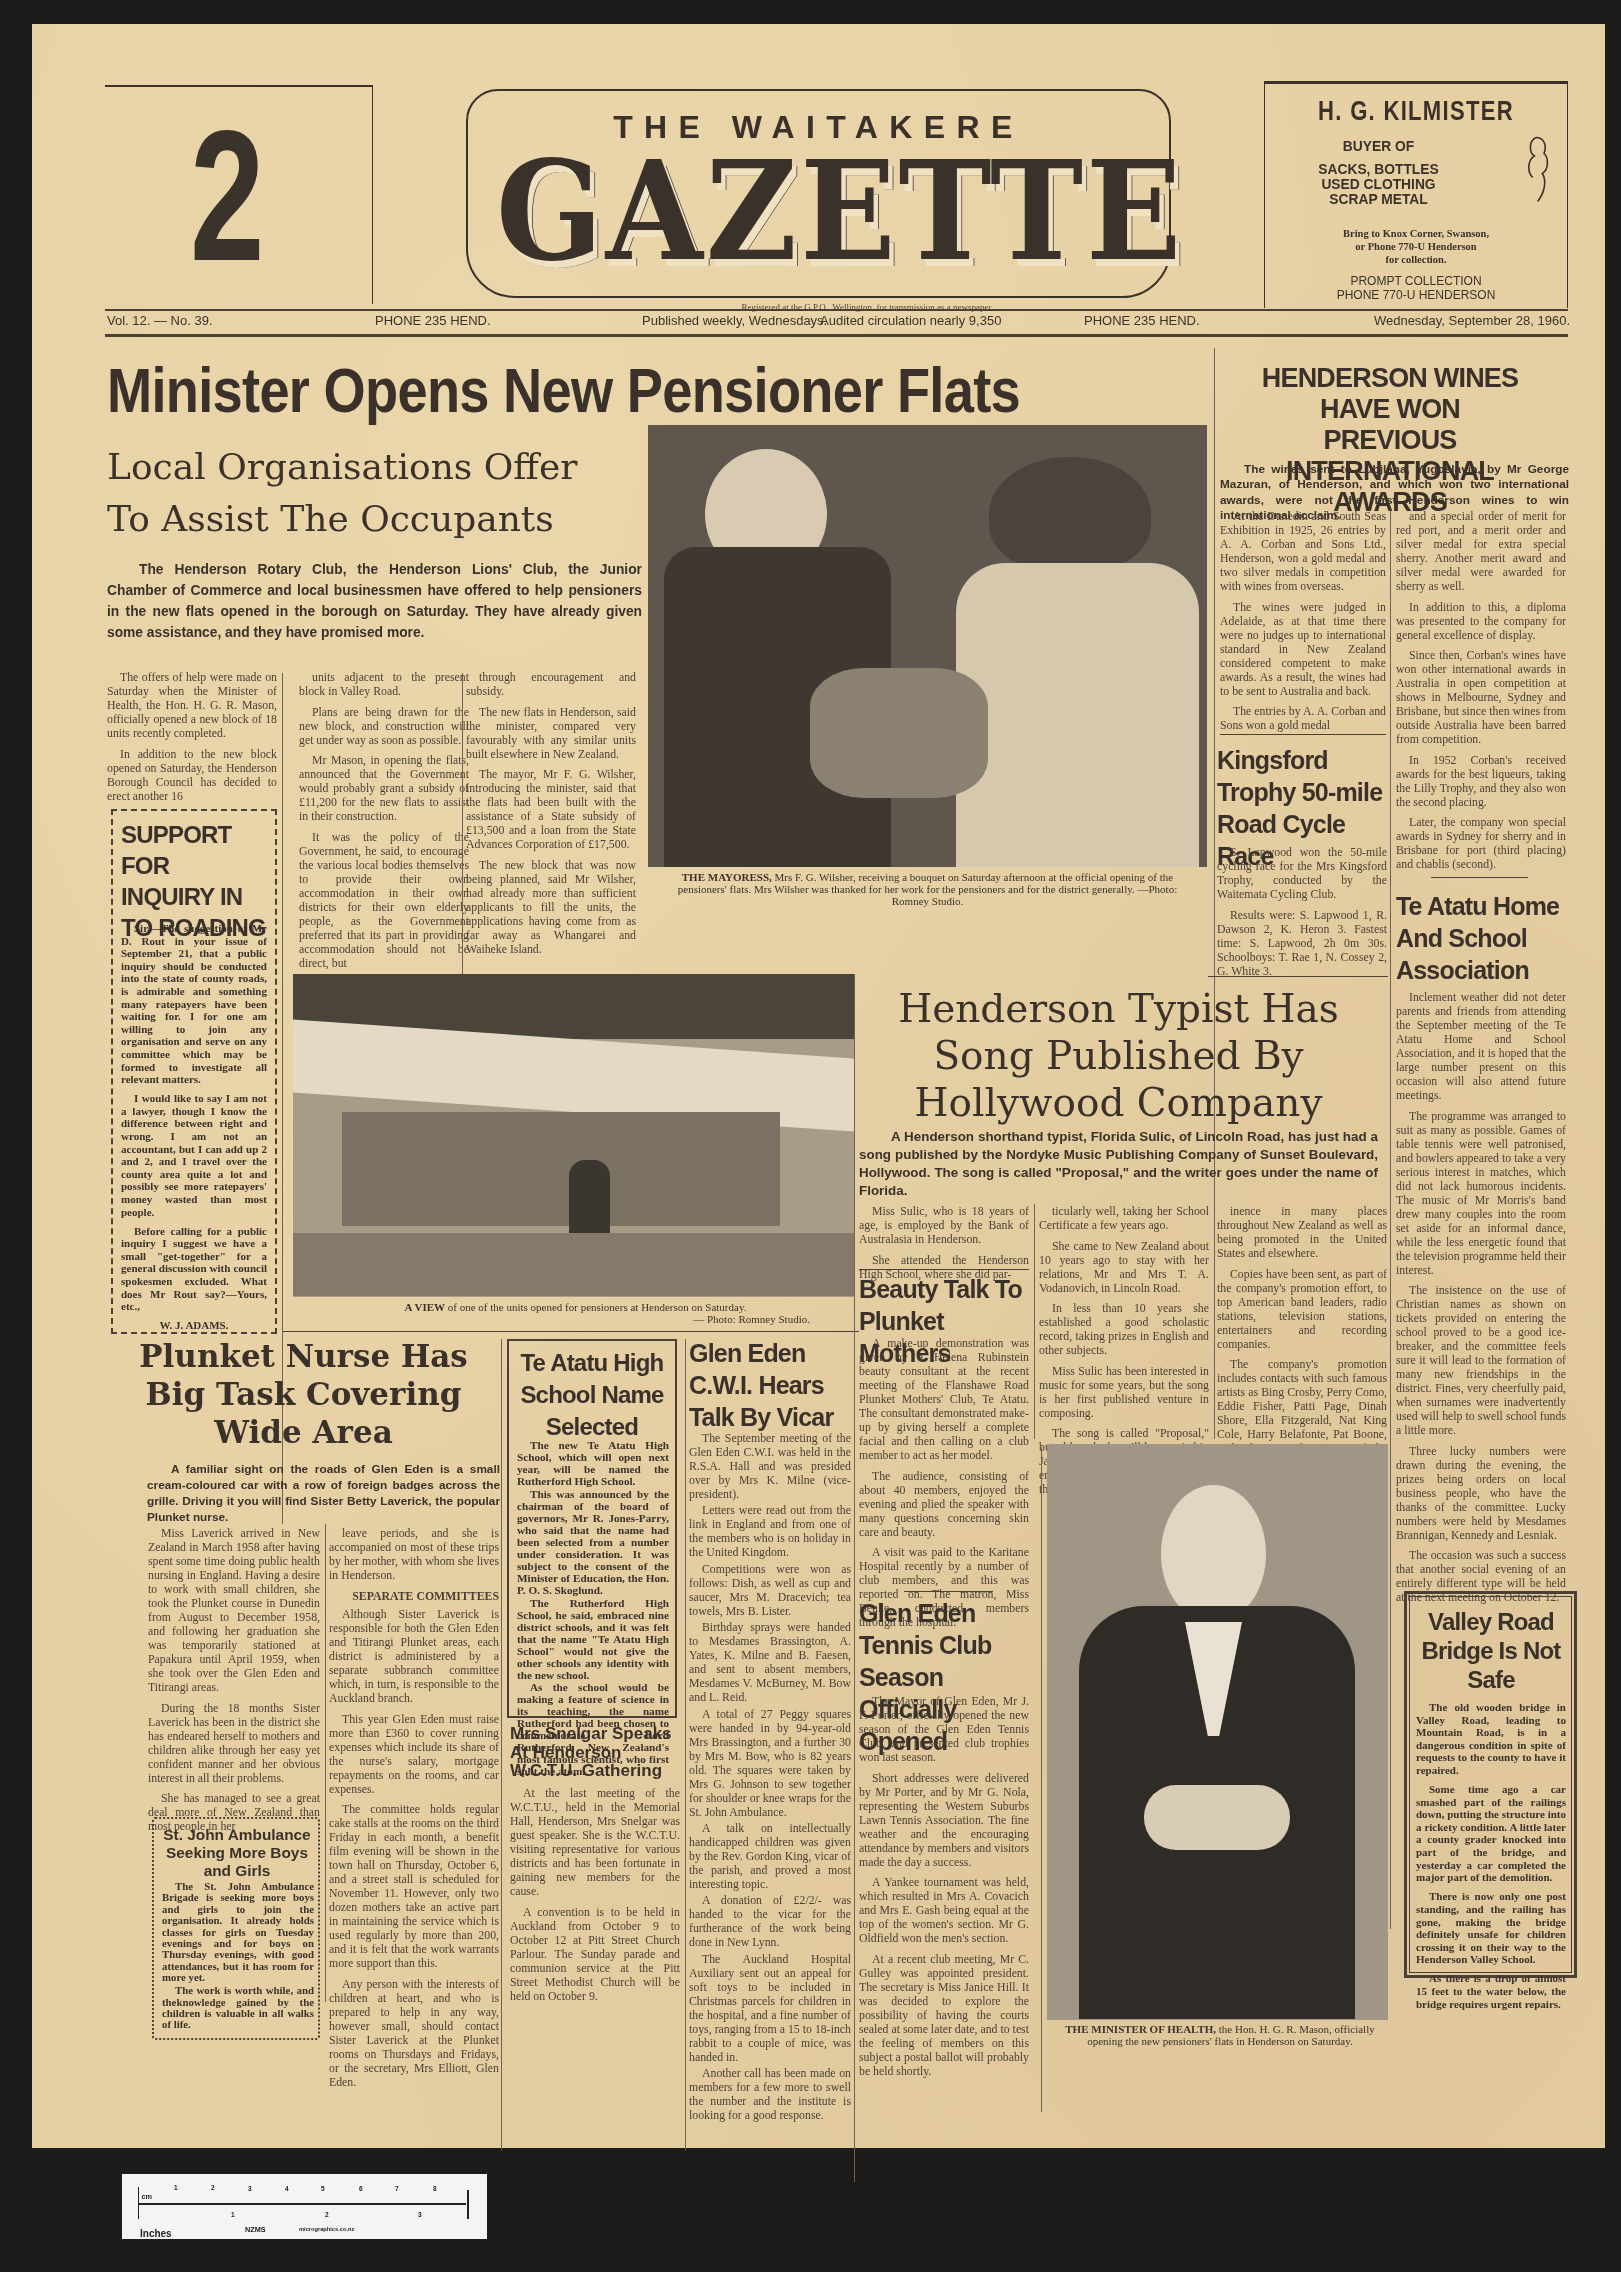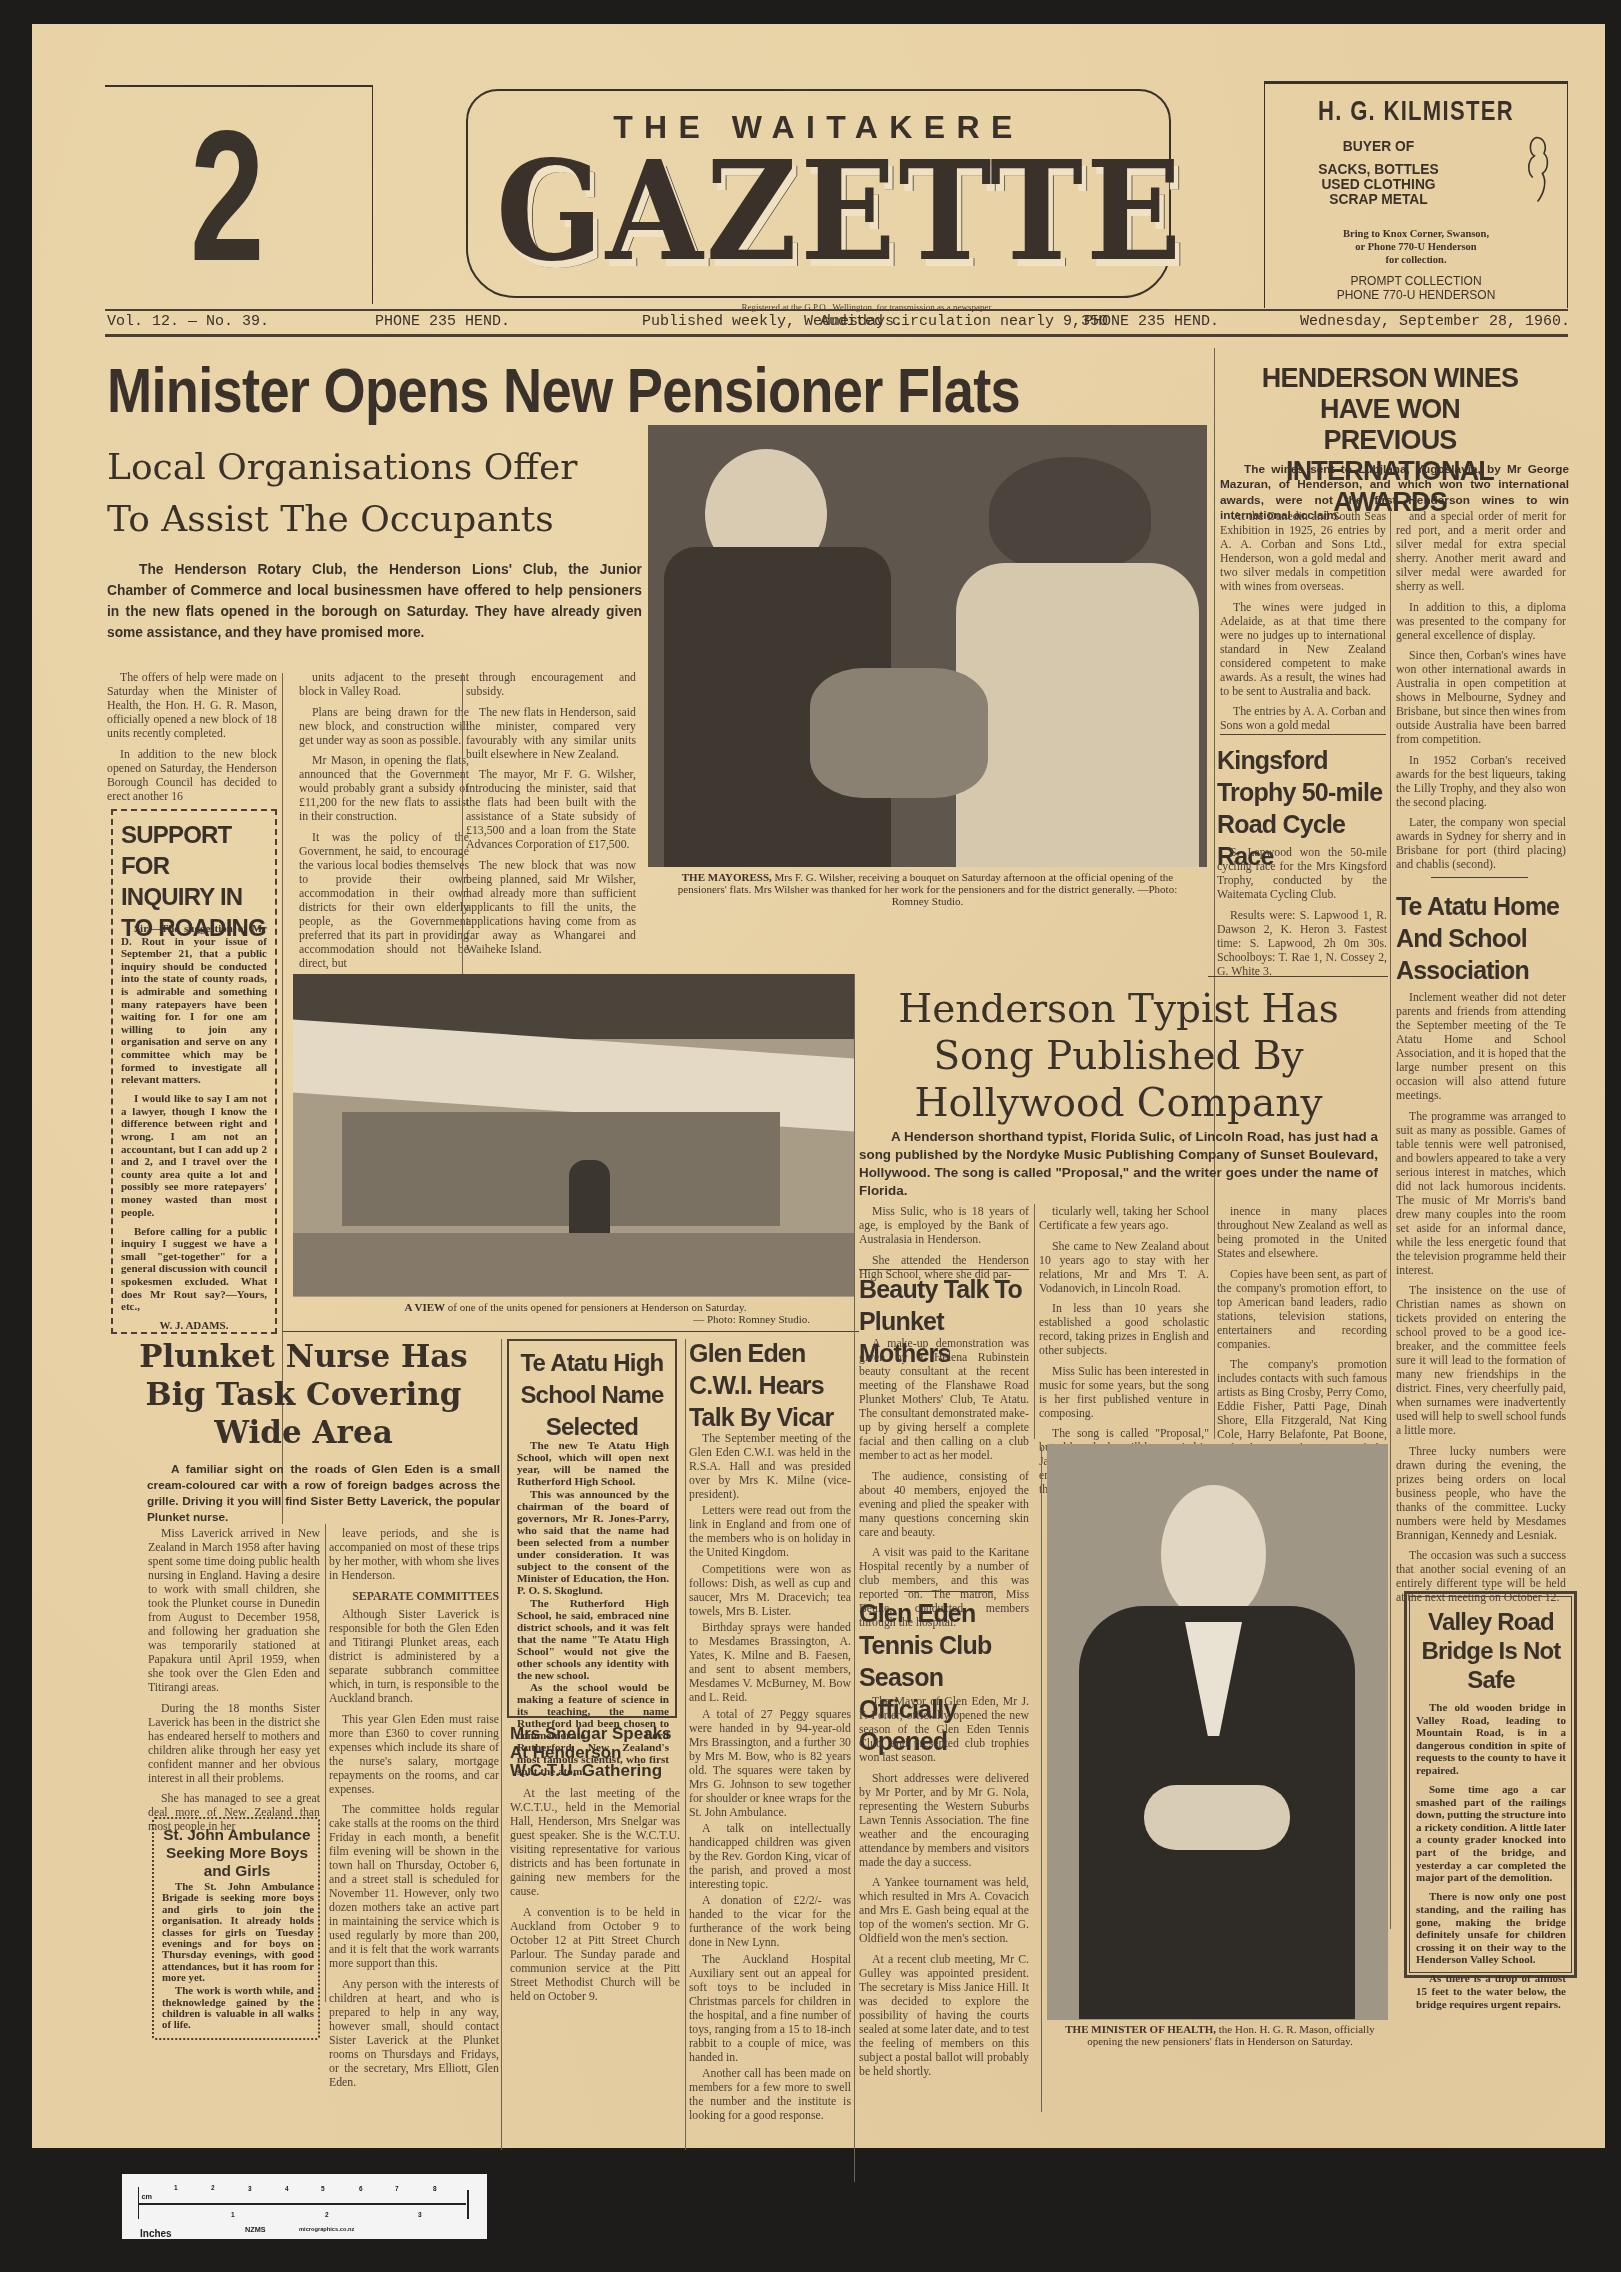--- a/index.html
+++ b/index.html
@@ -62,21 +62,21 @@
       <div>or Phone 770-U Henderson</div>
       <div>for collection.</div>
     </div>
     <div style="position:absolute;left:0;right:0;top:190px;font-size:12px;">
       <div>PROMPT COLLECTION</div>
       <div>PHONE 770-U HENDERSON</div>
     </div>
   </div>
 
   <div class="hr" style="left:73px;top:285px;width:1463px;height:1.6px;"></div>
-  <div class="abs" style="left:75px;top:289px;width:1463px;height:18px;font-family:Liberation Mono, monospace;font-size:15px;color:#3a322a;">
+  <div class="abs" style="left:75px;top:289px;width:1463px;height:18px;font-family:Liberation Sans, sans-serif;font-size:13px;color:#3a322a;">
     <span style="position:absolute;left:0;">Vol. 12. — No. 39.</span>
     <span style="position:absolute;left:268px;">PHONE 235 HEND.</span>
     <span style="position:absolute;left:535px;">Published weekly, Wednesdays.</span>
     <span style="position:absolute;left:713px;">Audited circulation nearly 9,350</span>
     <span style="position:absolute;left:977px;">PHONE 235 HEND.</span>
     <span style="position:absolute;right:0;">Wednesday, September 28, 1960.</span>
   </div>
   <div class="hr" style="left:73px;top:310px;width:1463px;height:3.2px;"></div>
 
   <div class="abs cond" style="left:75px;top:332px;width:1103px;font-size:63px;line-height:68px;color:#3a322a;transform:scaleX(0.86);transform-origin:left;white-space:nowrap;">Minister Opens New Pensioner Flats</div>

